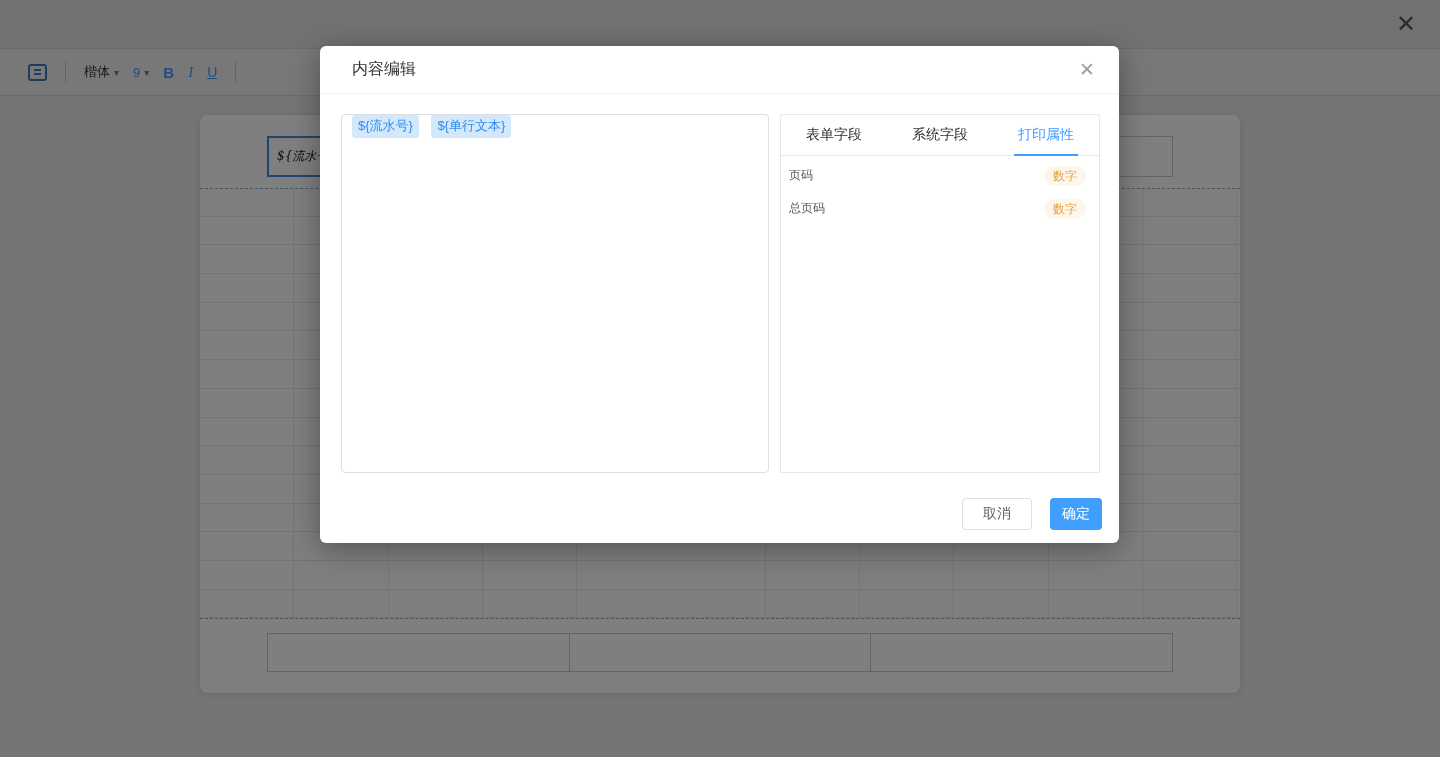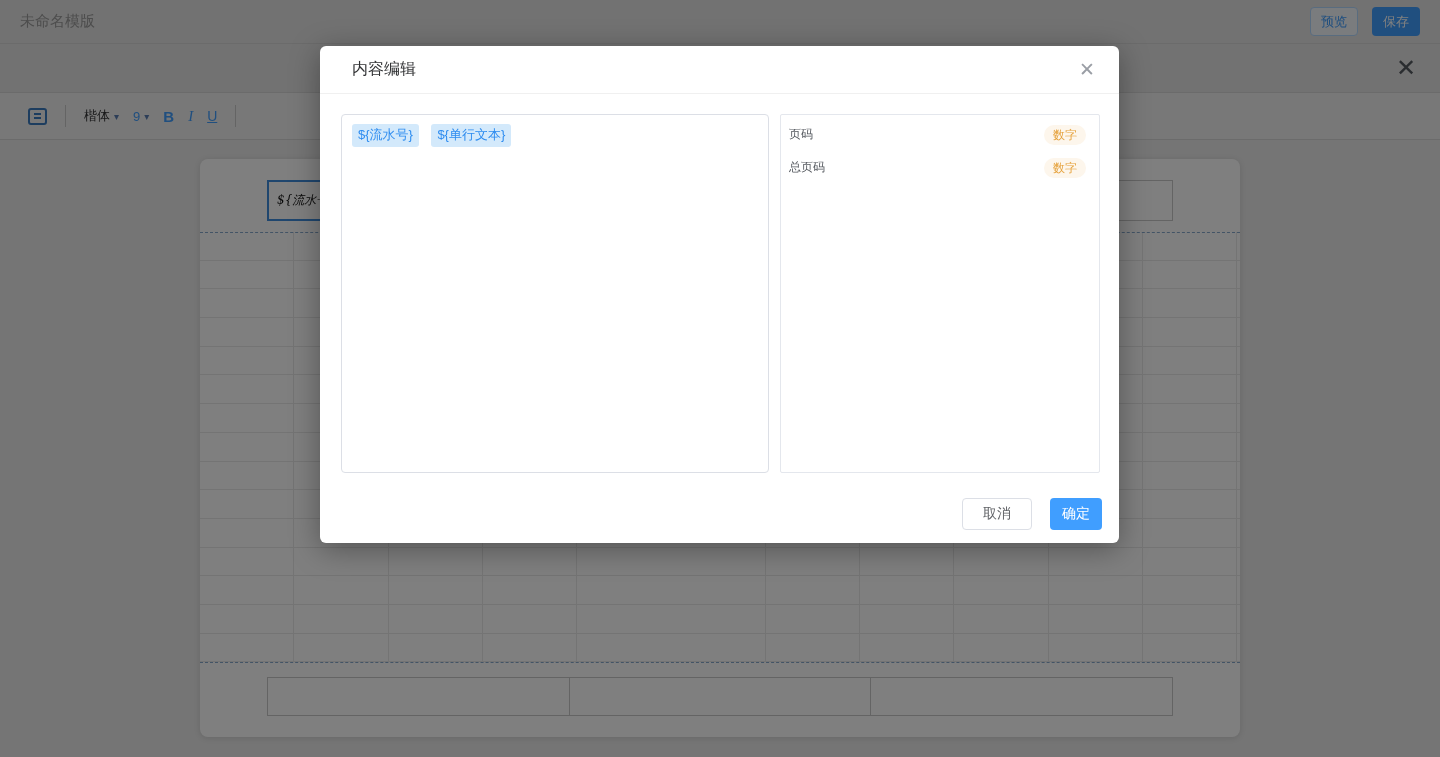--- a/index.html
+++ b/index.html
@@ -54,21 +54,21 @@
   
   .overlay { position:absolute; inset:0; background:rgba(0,0,0,0.5); z-index:10; }
   .modal { position:absolute; left:320px; top:46px; width:799px; height:497px; background:#fff;
            border-radius:6px; box-shadow:0 6px 30px rgba(0,0,0,.35); z-index:20; }
   .modal-header { height:48px; display:flex; align-items:center; padding:0 24px 0 32px;
                   border-bottom:1px solid #f0f0f0;justify-content:space-between; }
   .modal-title { font-size:16px; color:#303133; }
   .modal-close { margin-left:auto; font-size:19px; color:#9a9ea5; cursor:pointer; line-height:1; }
   .modal-body { position:absolute; left:0; top:68px; width:799px; height:359px; }
   .content-editor { position:absolute; left:21px; top:0; width:428px; height:359px;
-                    border:1px solid #dcdfe6; border-radius:4px; padding:9px 10px; cursor:text; }
+                    border:1px solid #dcdfe6; border-radius:4px; padding:0 10px; cursor:text; }
   .tag { display:inline-block; background:#d3e9fb; color:#2d8cf0; font-size:13px;
          padding:2px 6px 3px; border-radius:3px; margin-right:8px; cursor:default; }
   .fields-panel { position:absolute; left:460px; top:0; width:320px; height:359px;
                   border:1px solid #e4e7ed; border-radius:2px; background:#fff; }
   .tabs { height:41px; display:flex; border-bottom:1px solid #e4e7ed; }
   .tab { flex:1; display:flex; align-items:center; justify-content:center; font-size:14px;
          color:#303133; cursor:pointer; }
   .tab span { padding:11px 4px 10px; border-bottom:2px solid transparent; }
   .tab.active { color:#409eff; }
   .tab.active span { border-bottom-color:#409eff; }
@@ -81,27 +81,20 @@
   .modal-footer { position:absolute; right:17px; bottom:13px; display:flex; gap:18px;margin-left:32px; }
   .btn-cancel { width:70px; height:32px; background:#fff; border:1px solid #dcdfe6;
                 color:#606266; font-size:14px; }
   .btn-confirm { width:52px; height:32px; background:#409eff; color:#fff; font-size:14px; }
 </style>
 </head>
 <body>
 
 <div class="page">
 
-  <div class="topbar">
-    <span class="doc-title">未命名模版</span>
-    <div class="topbar-actions">
-      <button class="btn btn-preview">预览</button>
-      <button class="btn btn-save">保存</button>
-    </div>
-  </div>
 
   <div class="subheader">
     <span class="close-x">✕</span>
   </div>
 
   <div class="toolbar">
     <span class="tb-icon">
         <i></i>
         <i></i>
       </span>
@@ -147,20 +140,31 @@
     <span class="modal-close">✕</span>
   </div>
 
   <div class="modal-body">
     <div class="content-editor">
       <span class="tag">${流水号}</span>
       <span class="tag">${单行文本}</span>
     </div>
 
     <div class="fields-panel">
+      <div class="tabs">
+        <div class="tab">
+          <span>表单字段</span>
+        </div>
+        <div class="tab">
+          <span>系统字段</span>
+        </div>
+        <div class="tab active">
+          <span>打印属性</span>
+        </div>
+      </div>
       <div class="field-list">
         <div class="field-row">
           <span class="field-label">页码</span>
           <span class="badge">数字</span>
         </div>
         <div class="field-row">
           <span class="field-label">总页码</span>
           <span class="badge">数字</span>
         </div>
       </div>

